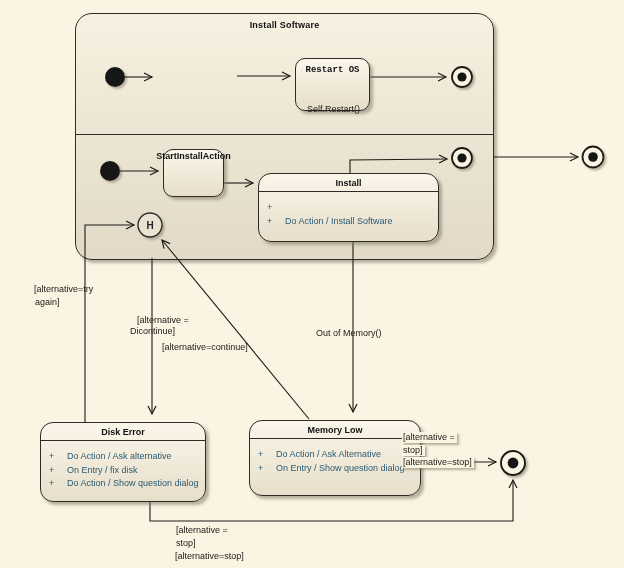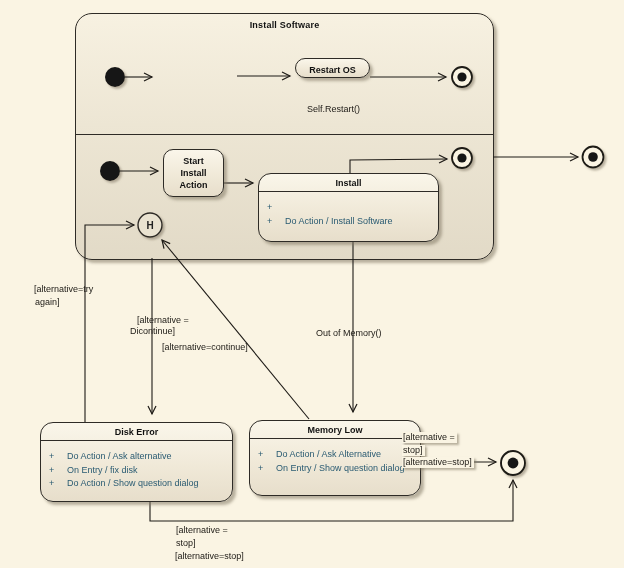--- a/index.html
+++ b/index.html
@@ -44,21 +44,21 @@
   .state.featured{border-radius:13px;}
   .state.featured .s-title{
     padding:4px 2px 3px 2px;border-bottom:1.4px solid #2e2b26;
   }
   .features{list-style:none;margin:0;padding:9px 2px 0 8px;}
   .features li{
     font-size:9px;line-height:13.5px;color:#2A5B72;white-space:nowrap;
     display:flex;
   }
   .features .plus{width:18px;flex:none;}
-  .tristate{display:flex;flex-direction:column;justify-content:center;
+  .tristate{display:flex;flex-direction:row;justify-content:center;
     text-align:center;font-size:9px;font-weight:bold;color:#111;line-height:12px;}
 
   
   .tlabel{
     position:absolute;font-size:9px;color:#23201b;white-space:nowrap;z-index:4;
   }
   .tlabel.bg{
     background:#FAF4E3;padding:0 2px 1px 1px;
     box-shadow:2px 2px 2px rgba(130,120,100,0.55);
   }
@@ -124,21 +124,21 @@
     <g filter="url(#ds)">
       <circle cx="513" cy="463" r="12" fill="#FAF4E3" stroke="#1d1a16" stroke-width="1.9"></circle>
       <circle cx="513" cy="463" r="5.4" fill="#141414"></circle>
     </g>
   </svg>
 
   <div class="hletter">H</div>
 
   <div class="tlabel" style="left:307px;top:104px;">Self.Restart()</div>
 
-  <div class="state" style="left:295px;top:58px;width:75px;height:20px;">
+  <div class="state" style="left:295px;top:58px;width:75px;height:53px;font-family:Liberation Mono, monospace;">
     <div class="s-title">Restart OS</div>
   </div>
 
   <div class="state tristate" style="left:163px;top:149px;width:61px;height:48px;">
     <div>Start</div>
     <div>Install</div>
     <div>Action</div>
   </div>
 
   <div class="state featured" style="left:258px;top:173px;width:181px;height:69px;">
@@ -147,21 +147,21 @@
       <li>
         <span class="plus">+</span>
       </li>
       <li>
         <span class="plus">+</span>
         <span>Do Action / Install Software</span>
       </li>
     </ul>
   </div>
 
-  <div class="state featured" style="left:40px;top:422px;width:193px;height:80px;">
+  <div class="state featured" style="left:40px;top:422px;width:166px;height:80px;">
     <div class="s-title">Disk Error</div>
     <ul class="features">
       <li>
         <span class="plus">+</span>
         <span>Do Action / Ask alternative</span>
       </li>
       <li>
         <span class="plus">+</span>
         <span>On Entry / fix disk</span>
       </li>

